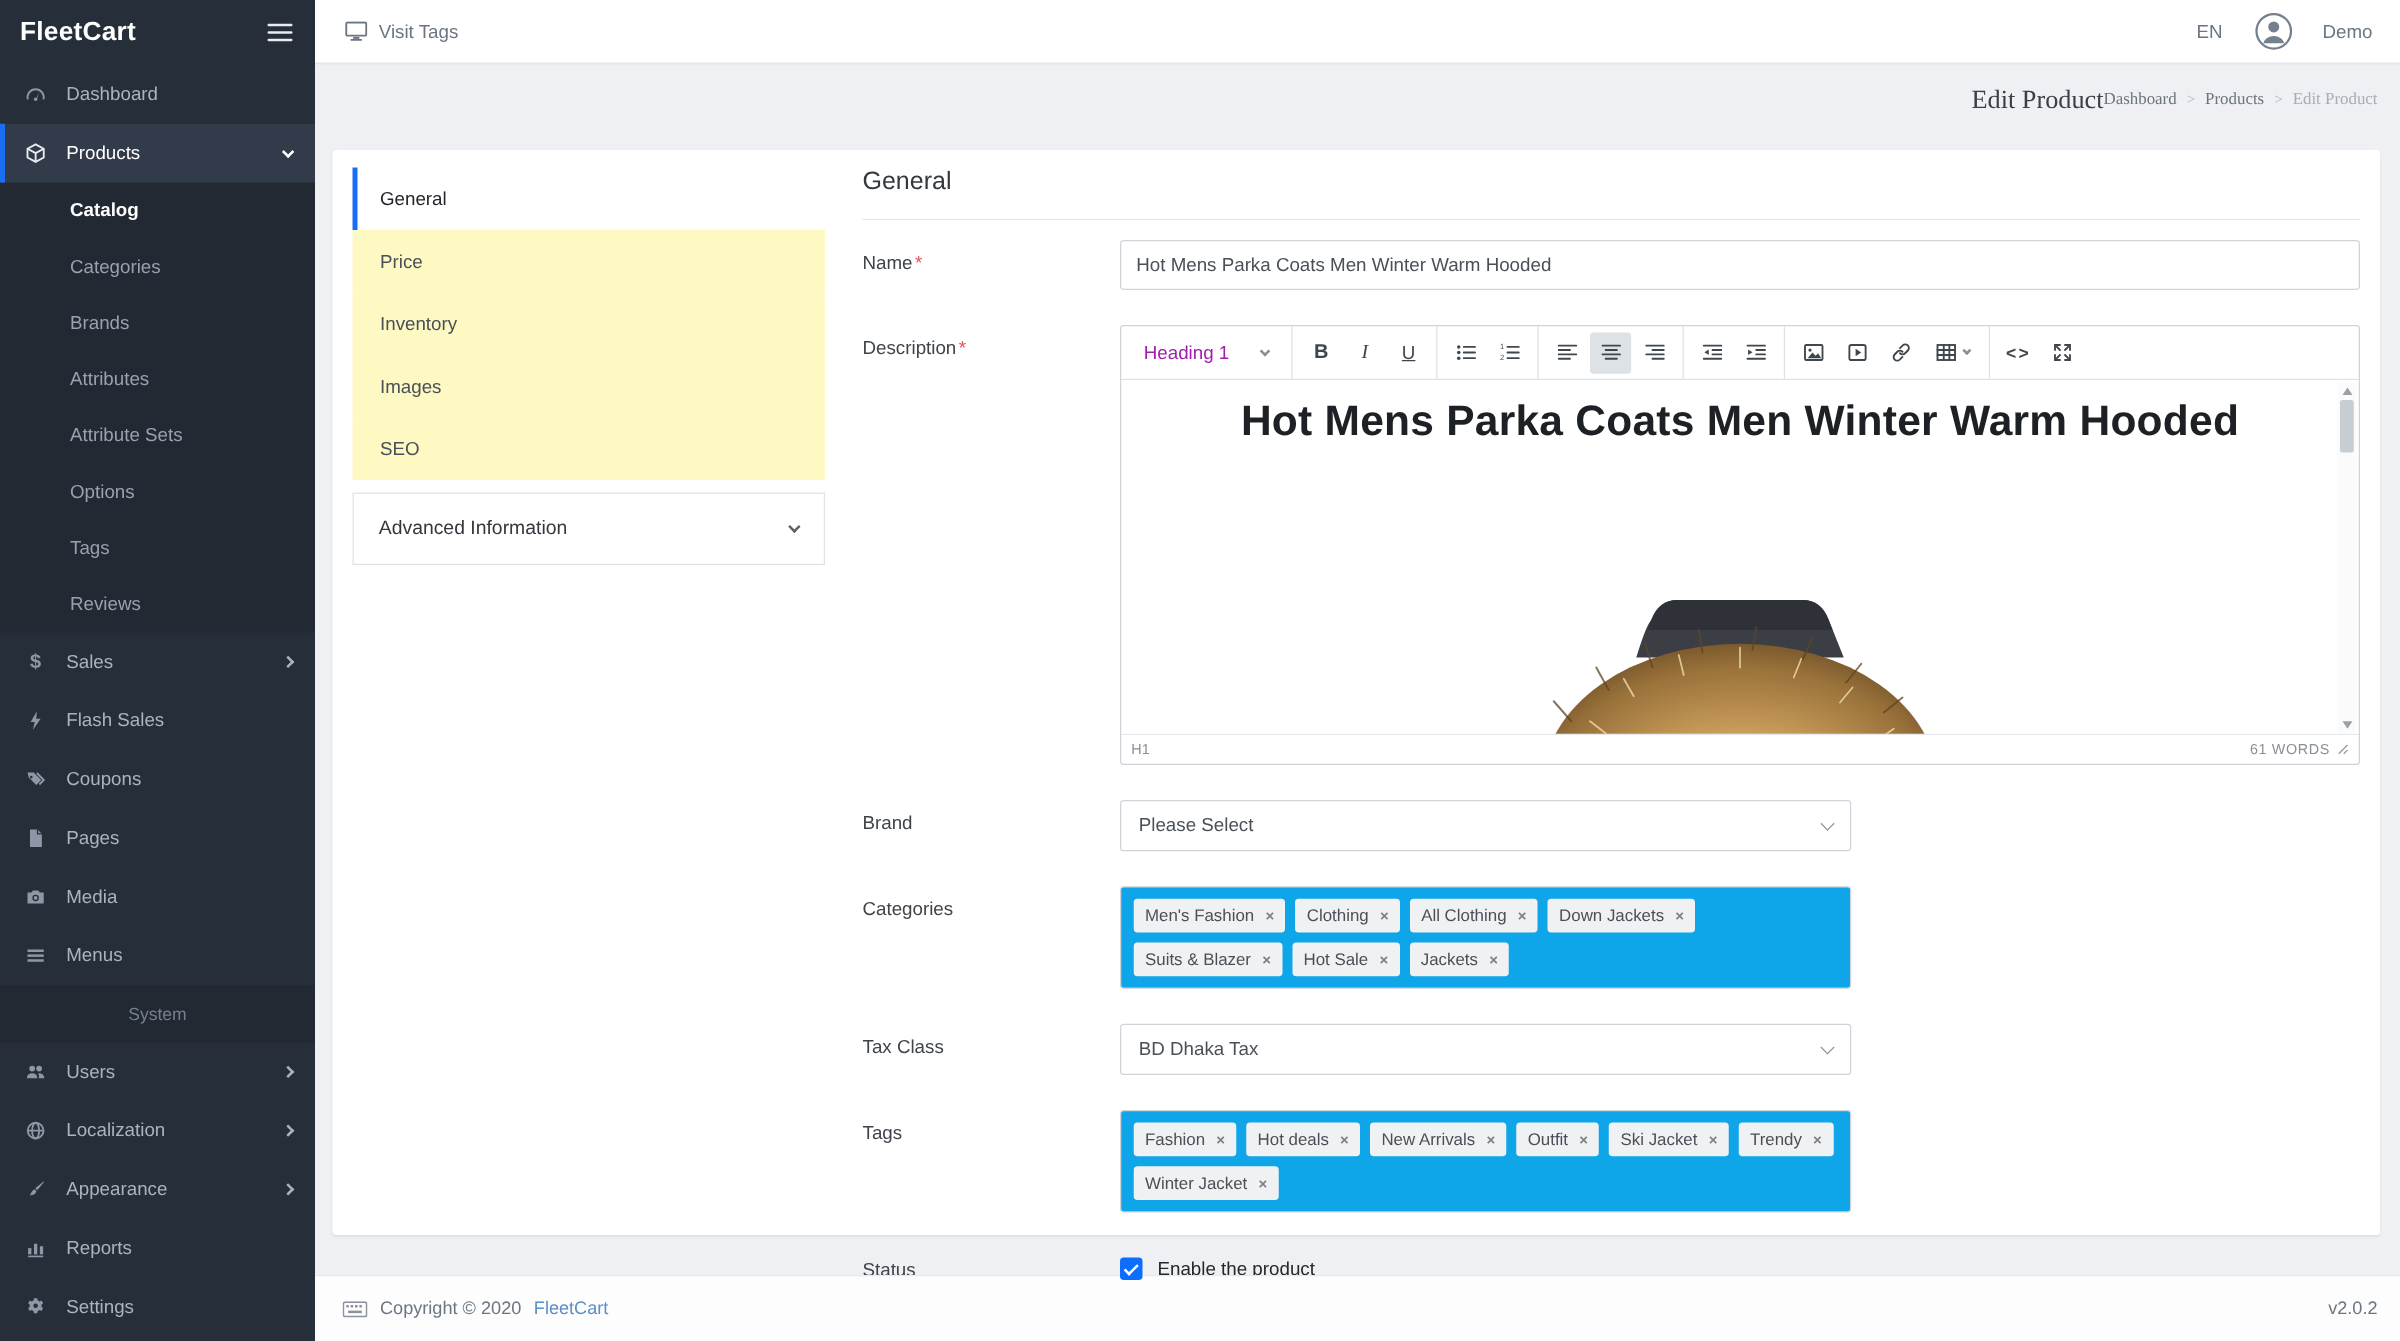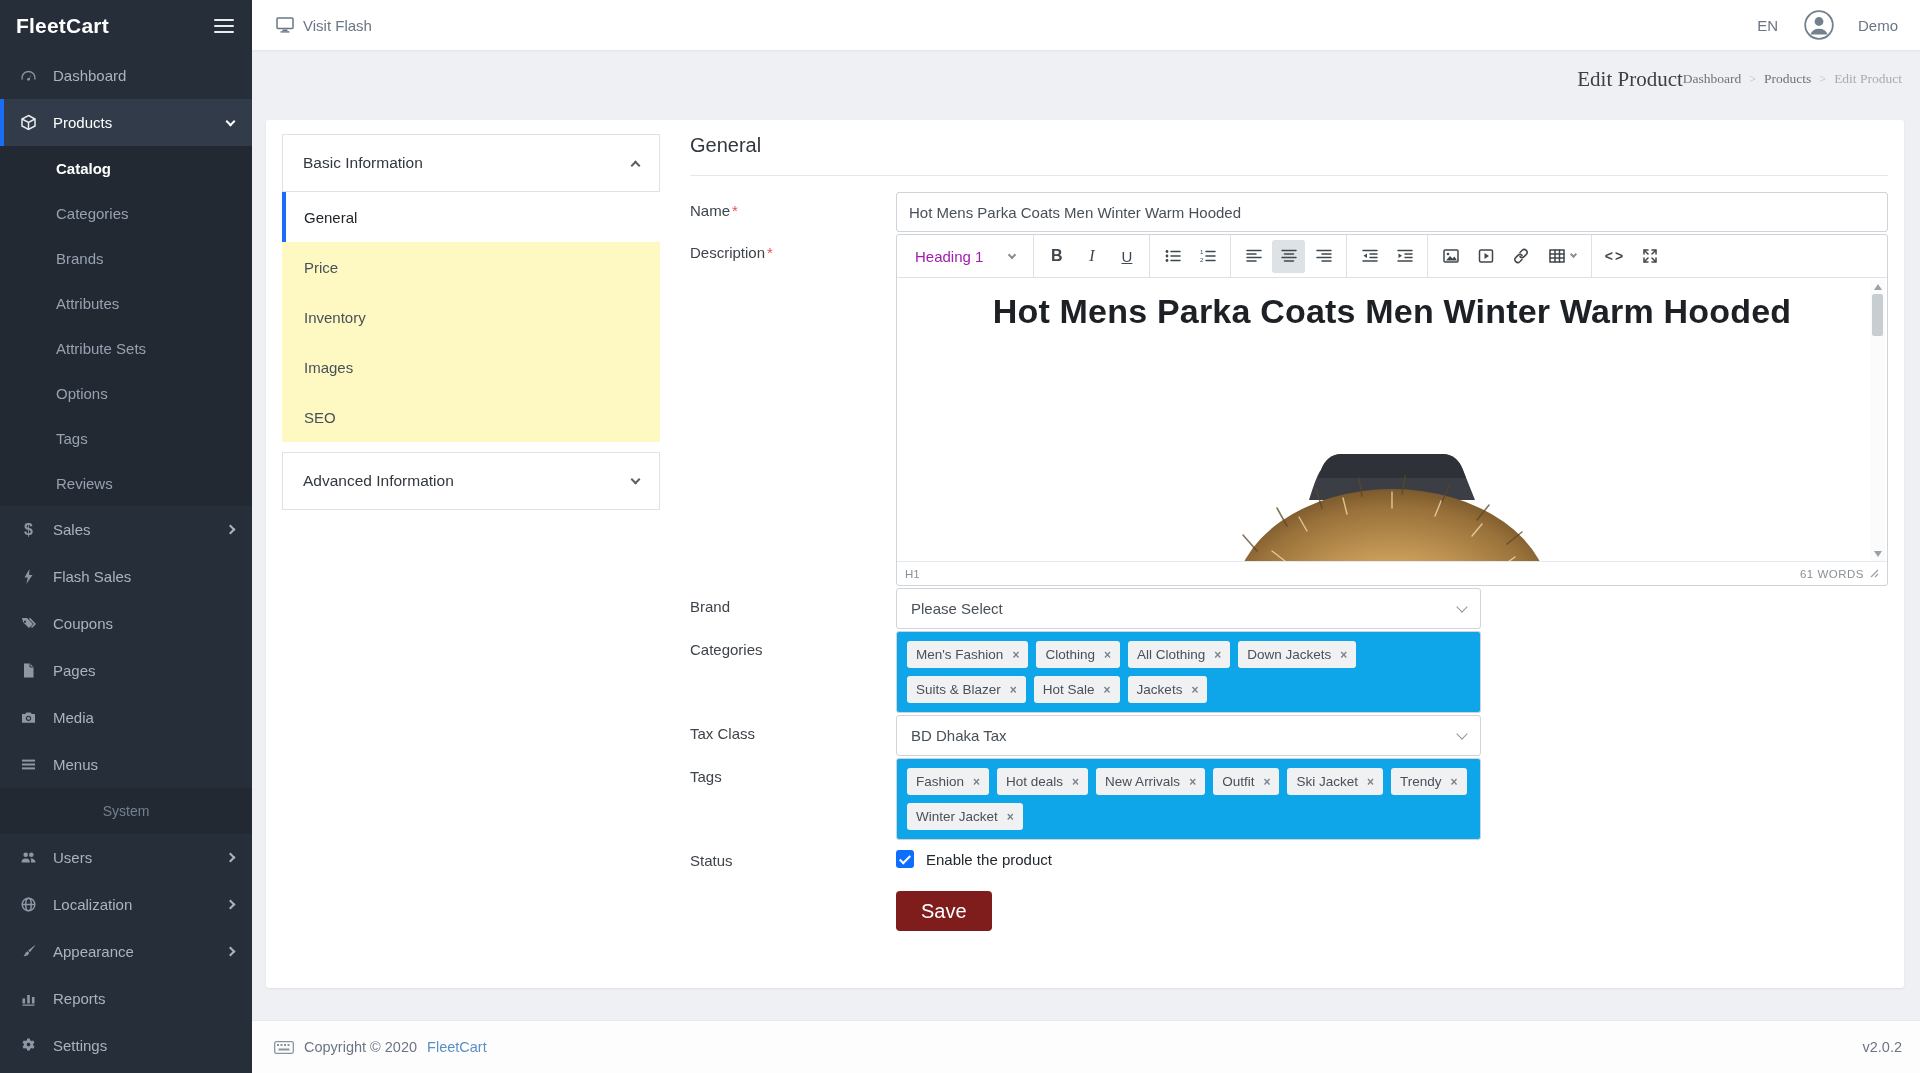--- a/index.html
+++ b/index.html
@@ -55,21 +55,21 @@
   .acc-header { border:1px solid #dfe3e7; background:#fff; height:58px; display:flex; align-items:center; justify-content:space-between; padding:0 20px; font-size:15.5px; color:#32383e; cursor:pointer; }
   .acc-header .chev { color:#596066; }
   .acc-list { }
   .acc-item { height:50px; display:flex; align-items:center; padding-left:22px; background:#fef9c3; font-size:15px; color:#495057; cursor:pointer; }
   .acc-item.active { background:#fff; color:#212529; border-left:4px solid #1a6ef5; padding-left:18px; }
   .acc-adv { margin-top:10px; }
 
   
   .form-col { flex:1; margin-left:30px; }
   .section-title { font-size:20px; font-weight:500; color:#32383e; padding-bottom:18px; border-bottom:1px solid #e4e7eb; margin-bottom:16px; }
-  .frow { display:flex; margin-bottom:2px; }
+  .frow { display:flex; margin-bottom:28px; }
   .frow > .flabel { width:206px; min-width:206px; padding-top:10px; font-size:15px; color:#3e444a; font-weight:500; }
   .req { color:#e55353; margin-left:2px; }
   .fctrl { flex:1; }
   .text-input { width:100%; height:40px; border:1px solid #ced4da; border-radius:3px; padding:0 12px; font-size:15px; color:#495057; font-family:"Liberation Sans", sans-serif; background:#fff; }
   .select { width:585px; height:41px; border:1px solid #ced4da; border-radius:3px; padding:0 14px; display:flex; align-items:center; justify-content:space-between; font-size:15px; color:#495057; cursor:pointer; background:#fff; }
   .select .chev { color:#8d959d; width:8px; height:8px; border-width:1.5px; }
   .chipbox { width:585px; min-height:68px; border:1px solid #ced4da; border-radius:3px; padding:5px 6px; display:flex; flex-wrap:wrap; align-content:flex-start; background:#0ea5e9; }
   .chip { background:#f0f1f3; border-radius:3px; margin:4px; padding:6px 9px; font-size:13.5px; color:#495057; display:flex; align-items:center; gap:9px; }
   .chip .x { color:#7a828a; font-size:12px; font-weight:bold; cursor:pointer; line-height:1; }
 
@@ -243,21 +243,21 @@
 
 <div class="main">
 
   <div class="topbar">
     <div class="visit">
       <svg width="18" height="16" viewBox="0 0 18 16">
           <rect x="1" y="1" width="16" height="10.5" rx="1" fill="none" stroke="#6b7683" stroke-width="1.5"></rect>
           <rect x="6.5" y="12.5" width="5" height="1.6" fill="#6b7683"></rect>
           <rect x="4.5" y="14.2" width="9" height="1.4" fill="#6b7683"></rect>
         </svg>
-      <span>Visit Flash</span>
+      <span>Visit Tags</span>
     </div>
     <div class="top-right">
       <span class="lang">EN</span>
       <span class="user">
         <svg width="30" height="30" viewBox="0 0 30 30">
             <circle cx="15" cy="15" r="13.8" fill="none" stroke="#74808d" stroke-width="1.8"></circle>
             <circle cx="15" cy="11.5" r="4.4" fill="#74808d"></circle>
             <path d="M6.5,24.5 a8.8,7.6 0 0 1 17,0 Z" fill="#74808d"></path>
           </svg>
         <span>Demo</span>
@@ -273,24 +273,20 @@
       <span class="link">Products</span>
       <span class="sep">&gt;</span>
       <span class="current">Edit Product</span>
     </div>
   </div>
 
   <div class="content">
     <div class="card">
 
       <div class="accordion">
-        <div class="acc-header">
-          <span>Basic Information</span>
-          <span class="chev up"></span>
-        </div>
         <div class="acc-list">
           <div class="acc-item active">General</div>
           <div class="acc-item">Price</div>
           <div class="acc-item">Inventory</div>
           <div class="acc-item">Images</div>
           <div class="acc-item">SEO</div>
         </div>
         <div class="acc-header acc-adv">
           <span>Advanced Information</span>
           <span class="chev down"></span>

